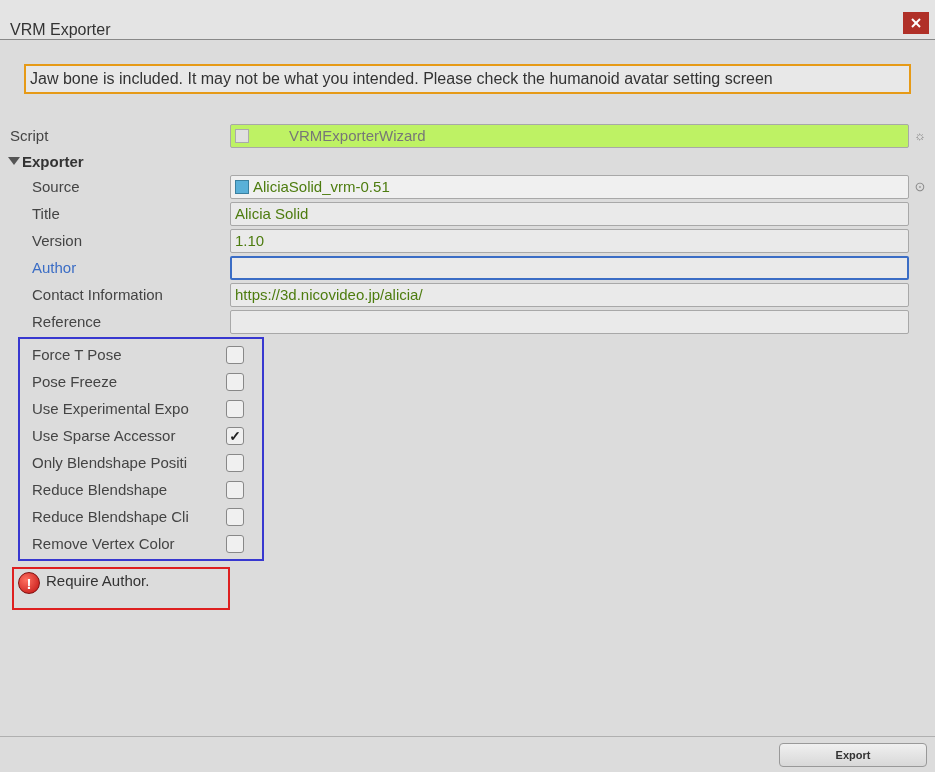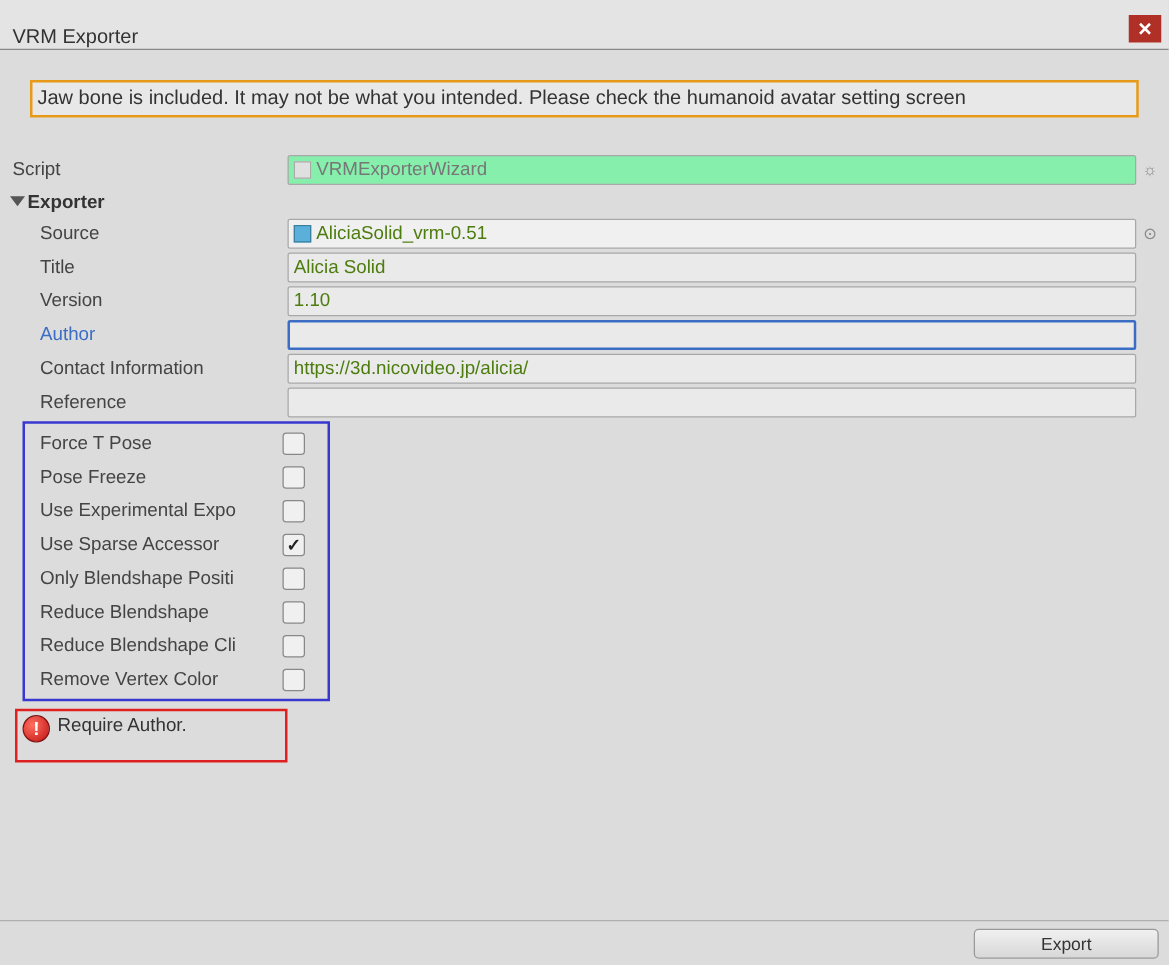--- a/index.html
+++ b/index.html
@@ -73,21 +73,21 @@
     height: 24px;
     background: #f0f0f0;
     border: 1px solid #a8a8a8;
     border-radius: 2px;
     display: flex;
     align-items: center;
     padding: 0 4px;
     font-size: 15px;
     color: #4d7c0f;
   }
-  .field.disabled { background: #86efac; color: #777; }
+  .field.disabled { background: #bef264; color: #777; gap: 36px; }
   .field.text-input { background: #eaeaea; }
   .field.selected { border: 2px solid #3b6dc5; background: #eaeaea; }
   .gear {
     width: 18px;
     text-align: center;
     color: #888;
     font-size: 13px;
     margin-left: 2px;
   }
   .prefab-icon {
@@ -197,23 +197,24 @@
     justify-content: flex-end;
     padding: 0 8px;
     background: #dcdcdc;
   }
   .export-btn {
     width: 148px;
     height: 24px;
     background: linear-gradient(#f0f0f0,#d8d8d8);
     border: 1px solid #999;
     border-radius: 4px;
-    font-size: 14px;
+    font-size: 11px;
     color: #333;
     cursor: pointer;
+    font-weight: bold;
   }
   .author-label { color: #3b6dc5; }
 </style>
 </head>
 <body>
 
 <div class="titlebar">
   <span class="title">VRM Exporter</span>
   <div class="close-btn">
     <svg width="12" height="12" viewBox="0 0 12 12">

